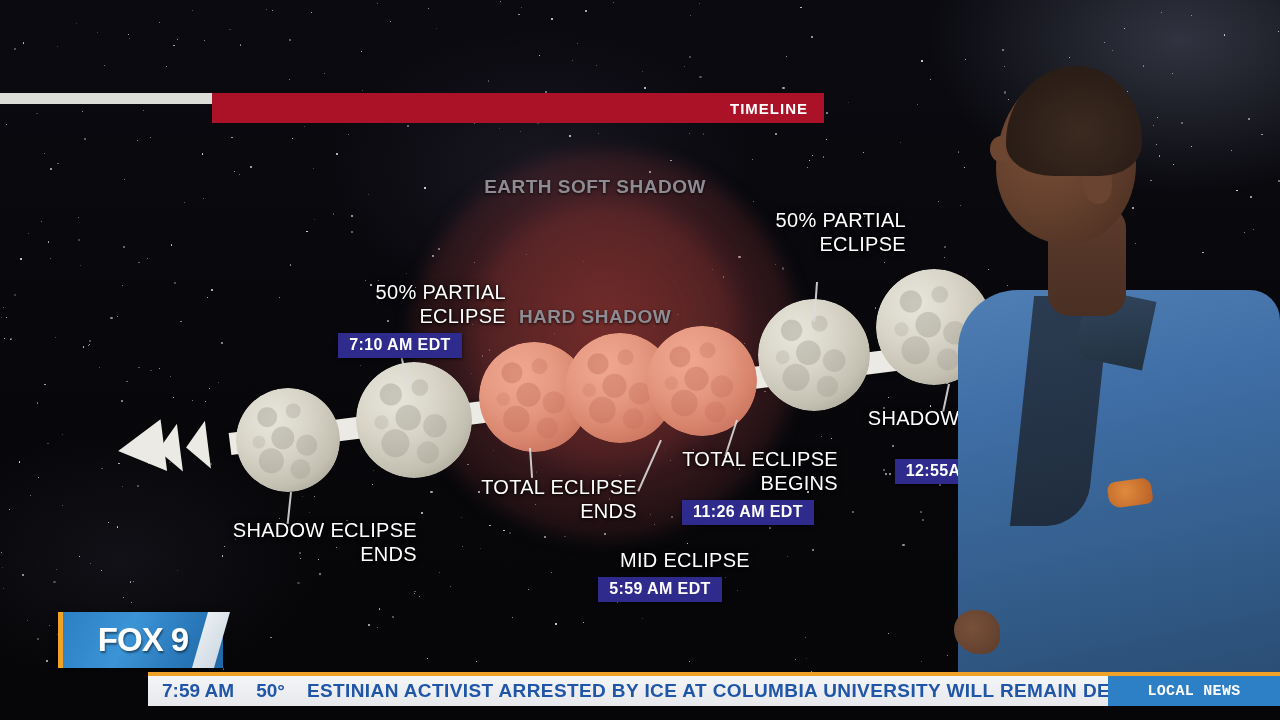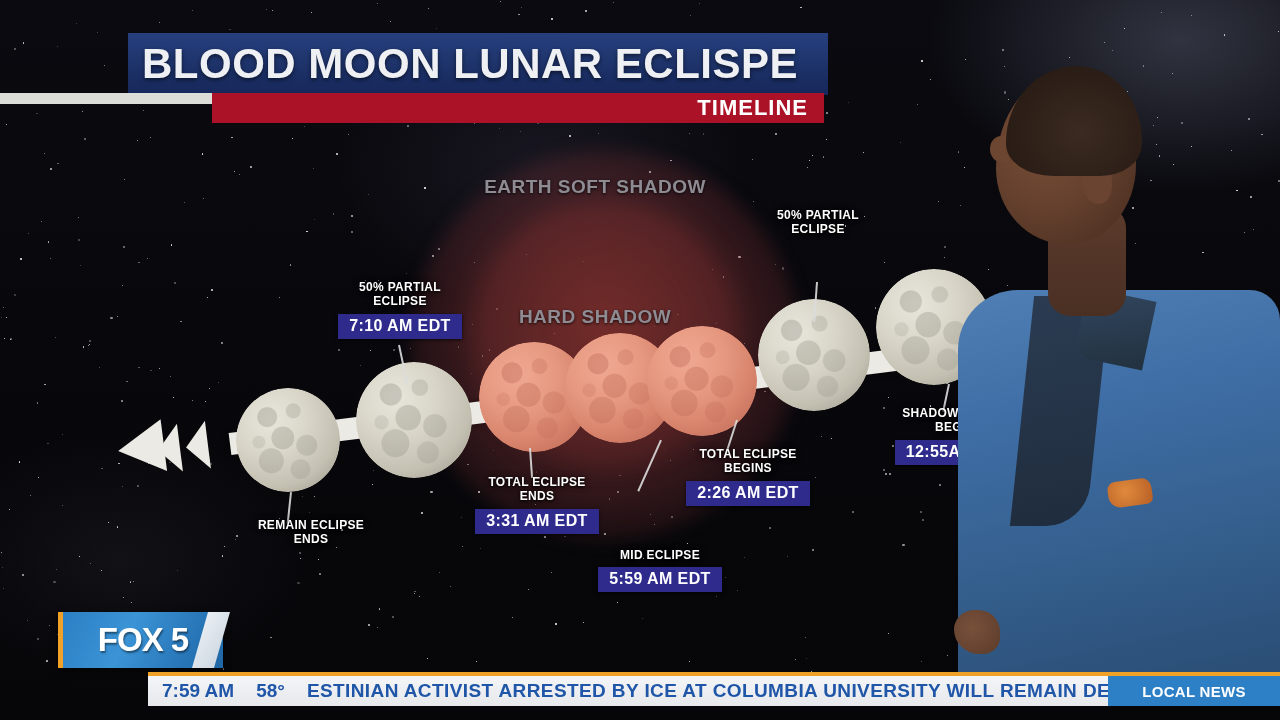--- a/index.html
+++ b/index.html
@@ -89,23 +89,24 @@
       radial-gradient(circle at 45% 48%, rgba(178,92,74,.55) 0 14%, rgba(0,0,0,0) 15%),
       radial-gradient(circle at 68% 55%, rgba(178,92,74,.45) 0 11%, rgba(0,0,0,0) 12%),
       radial-gradient(circle at 34% 70%, rgba(178,92,74,.50) 0 12%, rgba(0,0,0,0) 13%),
       radial-gradient(circle at 62% 78%, rgba(178,92,74,.38) 0 9%, rgba(0,0,0,0) 10%),
       radial-gradient(circle at 22% 52%, rgba(178,92,74,.33) 0 6%, rgba(0,0,0,0) 7%);
   }
 
   
   .anno{position:absolute;text-align:center;}
   .anno .cap{
-    color:#fff;font-weight:bold;font-size:12px;line-height:1.2;
+    color:#fff;font-weight:normal;font-size:20px;line-height:1.2;
     letter-spacing:.3px;text-shadow:0 1px 3px rgba(0,0,0,.95),0 0 6px rgba(0,0,0,.7);
     white-space:pre-line;
+    text-align:right;
   }
   .anno .time{
     display:inline-block;margin-top:5px;padding:3px 11px 4px;
     background:#2e2b8c;color:#fff;font-weight:bold;font-size:16px;letter-spacing:.4px;
     box-shadow:0 1px 3px rgba(0,0,0,.7);
   }
   .leader{position:absolute;background:#dcdcdc;width:1.6px;transform-origin:top center;opacity:.9;}
 
   
   .hdr-title{
@@ -116,21 +117,21 @@
   .hdr-title span{
     color:#eef0f4;font-weight:bold;font-size:42px;letter-spacing:.5px;
     text-shadow:0 2px 4px rgba(0,0,0,.55);white-space:nowrap;
   }
   .hdr-rule{position:absolute;left:0;top:93px;width:212px;height:11px;background:#dcdcd8;}
   .hdr-sub{
     position:absolute;left:212px;top:93px;width:612px;height:30px;
     background:#ab1227;display:flex;align-items:center;justify-content:flex-end;
     padding-right:16px;box-sizing:border-box;
   }
-  .hdr-sub span{color:#fff;font-weight:bold;font-size:22px;letter-spacing:1px;}
+  .hdr-sub span{color:#fff;font-weight:bold;font-size:15px;letter-spacing:1px;}
 
   
   .presenter{position:absolute;left:930px;top:10px;width:350px;height:660px;}
   .p-neck{position:absolute;left:118px;top:196px;width:78px;height:110px;
     background:linear-gradient(180deg,#5b3b2c,#4a2f23);border-radius:22px;}
   .p-head{position:absolute;left:66px;top:62px;width:140px;height:172px;
     background:radial-gradient(ellipse at 36% 38%, #7a4f38 0%, #66412e 45%, #4e3123 85%);
     border-radius:52% 46% 48% 50%/56% 54% 46% 44%;}
   .p-hair{position:absolute;left:76px;top:56px;width:136px;height:110px;
     background:radial-gradient(ellipse at 55% 60%, #3b2a20 0%, #2a1d16 70%, #1d140f 100%);
@@ -175,21 +176,21 @@
   .ticker{
     position:absolute;left:148px;top:676px;width:1132px;height:30px;
     background:linear-gradient(180deg,#f4f5f7 0%,#e6e8ec 100%);
     display:flex;align-items:center;overflow:hidden;
   }
   .ticker .t-time{color:#1f56a8;font-weight:bold;font-size:19px;padding-left:14px;white-space:nowrap;}
   .ticker .t-temp{color:#1f56a8;font-weight:bold;font-size:19px;padding-left:22px;white-space:nowrap;}
   .ticker .t-head{color:#1f56a8;font-weight:bold;font-size:19px;padding-left:22px;white-space:nowrap;letter-spacing:.4px;}
   .badge-local{
     position:absolute;left:1108px;top:676px;width:172px;height:30px;
-    background:#2d7fc6;display:flex;align-items:center;justify-content:center;
+    background:#2d7fc6;display:flex;align-items:center;justify-content:center;font-family:Liberation Mono, monospace;
   }
   .badge-local span{color:#fff;font-weight:bold;font-size:15px;letter-spacing:.3px;}
 </style>
 </head>
 <body>
 
 <div id="stage">
 
   <div class="space"></div>
   <div class="stars" id="starfield">
@@ -762,41 +763,40 @@
       <div class="leader" style="left: 290px; top: 492px; height: 32px; transform: rotate(6deg);"></div>
       <div class="leader" style="left: 398px; top: 345px; height: 42px; transform: rotate(-12deg);"></div>
       <div class="leader" style="left: 529px; top: 448px; height: 30px; transform: rotate(-4deg);"></div>
       <div class="leader" style="left: 660px; top: 440px; height: 56px; transform: rotate(24deg);"></div>
       <div class="leader" style="left: 736px; top: 420px; height: 38px; transform: rotate(18deg);"></div>
       <div class="leader" style="left: 816px; top: 282px; height: 40px; transform: rotate(4deg);"></div>
       <div class="leader" style="left: 948px; top: 384px; height: 28px; transform: rotate(12deg);"></div>
     </div>
   <div id="annos">
       <div class="anno" style="left: 205px; top: 518px; width: 212px;">
-        <div class="cap">REMAIN ECLIPSE
+        <div class="cap">SHADOW ECLIPSE
 ENDS</div>
       </div>
       <div class="anno" style="left: 294px; top: 280px; width: 212px;">
         <div class="cap">50% PARTIAL
 ECLIPSE</div>
         <div><span class="time">7:10 AM EDT</span></div>
       </div>
       <div class="anno" style="left: 437px; top: 475px; width: 200px;">
         <div class="cap">TOTAL ECLIPSE
 ENDS</div>
-        <div><span class="time">3:31 AM EDT</span></div>
       </div>
       <div class="anno" style="left: 570px; top: 548px; width: 180px;">
         <div class="cap">MID ECLIPSE</div>
         <div><span class="time">5:59 AM EDT</span></div>
       </div>
       <div class="anno" style="left: 658px; top: 447px; width: 180px;">
         <div class="cap">TOTAL ECLIPSE
 BEGINS</div>
-        <div><span class="time">2:26 AM EDT</span></div>
+        <div><span class="time">11:26 AM EDT</span></div>
       </div>
       <div class="anno" style="left: 730px; top: 208px; width: 176px;">
         <div class="cap">50% PARTIAL
 ECLIPSE</div>
       </div>
       <div class="anno" style="left: 866px; top: 406px; width: 186px;">
         <div class="cap">SHADOW ECLIPSE
 BEGINS</div>
         <div><span class="time">12:55AM EDT</span></div>
       </div>
@@ -810,35 +810,32 @@
     <div class="p-collar"></div>
     <div class="p-pocket"></div>
     <div class="p-neck"></div>
     <div class="p-head"></div>
     <div class="p-nose"></div>
     <div class="p-ear"></div>
     <div class="p-hair"></div>
     <div class="p-hand"></div>
   </div>
 
-  <div class="hdr-title">
-    <span>BLOOD MOON LUNAR ECLISPE</span>
-  </div>
   <div class="hdr-rule"></div>
   <div class="hdr-sub">
     <span>TIMELINE</span>
   </div>
 
   <div class="fox-logo">
-    <span>FOX 5</span>
+    <span>FOX 9</span>
   </div>
   <div class="fox-slash"></div>
   <div class="ticker-top"></div>
   <div class="ticker">
     <div class="t-time">7:59 AM</div>
-    <div class="t-temp">58°</div>
+    <div class="t-temp">50°</div>
     <div class="t-head">ESTINIAN ACTIVIST ARRESTED BY ICE AT COLUMBIA UNIVERSITY WILL REMAIN DET</div>
   </div>
   <div class="badge-local">
     <span>LOCAL NEWS</span>
   </div>
 
 </div>
 
 </body></html>

